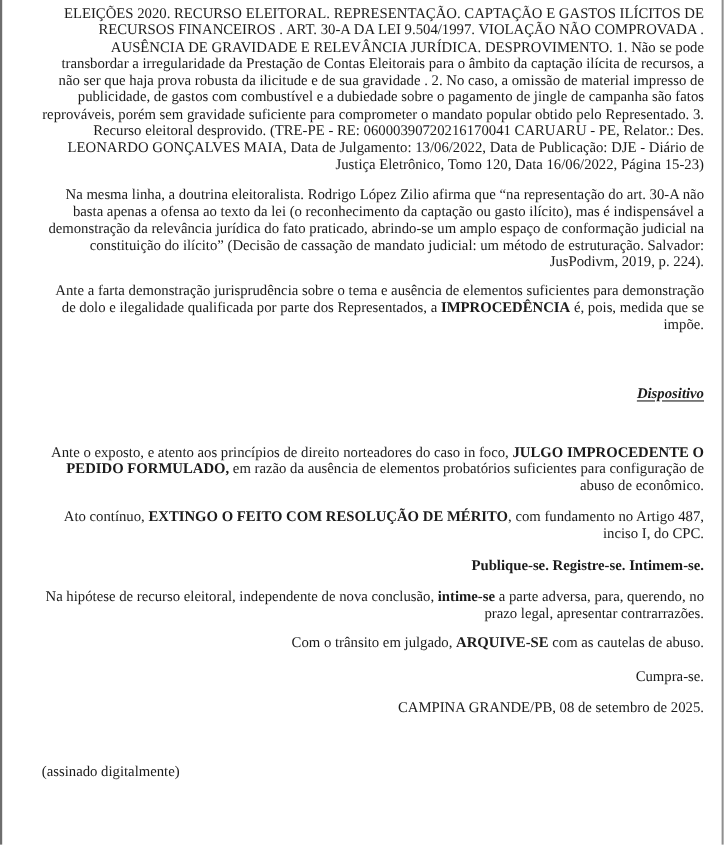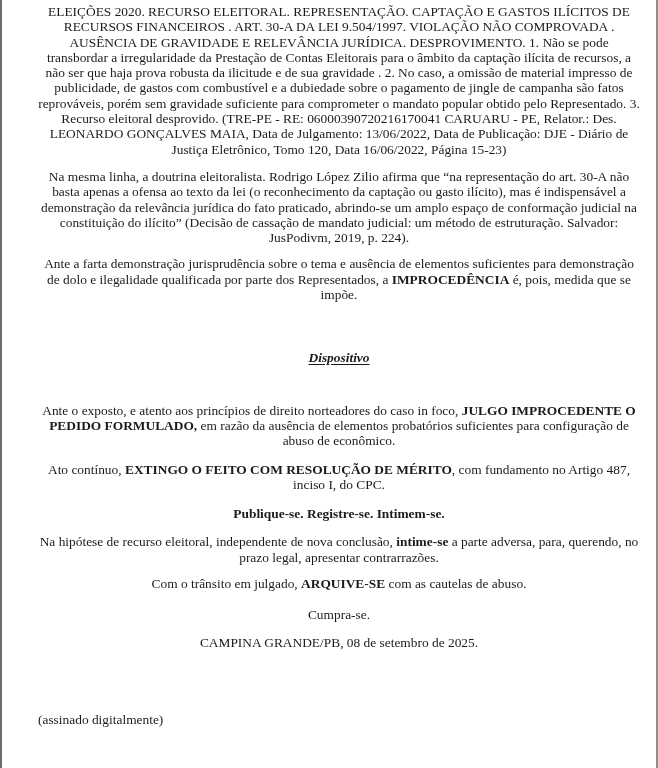--- a/index.html
+++ b/index.html
@@ -17,41 +17,41 @@
     border-right: 2px solid #8f8f8f;
     padding: 4px 16px 10px 36px;
     overflow: hidden;
   }
   .para {
     font-family: "Liberation Serif", "DejaVu Serif", serif;
     font-size: 13.4px;
     line-height: 15.3px;
     color: #1b1b1b;
     margin: 0 0 13px 0;
-    text-align: center;
+    text-align: right;
   }
   .para b { font-weight: bold; }
   .m-after-ementa   { margin-bottom: 12px; }
   .m-after-doutrina { margin-bottom: 11px; }
   .m-before-heading { margin-bottom: 48px; }
   .heading {
     font-weight: bold;
     font-style: italic;
     margin-bottom: 37px;
   }
   .heading .hd {
     text-decoration: underline;
     text-underline-offset: 2px;
   }
   .m-ato      { margin-bottom: 14px; }
   .m-hipotese { margin-bottom: 11px; }
   .m-ciencia  { margin-bottom: 15px; }
   .m-transito { margin-bottom: 16px; }
   .m-cumpra   { margin-bottom: 12px; }
-  .m-localdata{ margin-bottom: 62px; }
+  .m-localdata{ margin-bottom: 43px; }
   .signature  { text-align: left; }
 </style>
 </head>
 <body>
 
 <div class="page">
 
   <p class="para m-after-ementa">ELEIÇÕES 2020. RECURSO ELEITORAL. REPRESENTAÇÃO. CAPTAÇÃO E GASTOS ILÍCITOS DE RECURSOS FINANCEIROS . ART. 30-A DA LEI 9.504/1997. VIOLAÇÃO NÃO COMPROVADA . AUSÊNCIA DE GRAVIDADE E RELEVÂNCIA JURÍDICA. DESPROVIMENTO. 1. Não se pode transbordar a irregularidade da Prestação de Contas Eleitorais para o âmbito da captação ilícita de recursos, a não ser que haja prova robusta da ilicitude e de sua gravidade . 2. No caso, a omissão de material impresso de publicidade, de gastos com combustível e a dubiedade sobre o pagamento de jingle de campanha são fatos reprováveis, porém sem gravidade suficiente para comprometer o mandato popular obtido pelo Representado. 3. Recurso eleitoral desprovido. (TRE-PE - RE: 06000390720216170041 CARUARU - PE, Relator.: Des. LEONARDO GONÇALVES MAIA, Data de Julgamento: 13/06/2022, Data de Publicação: DJE - Diário de Justiça Eletrônico, Tomo 120, Data 16/06/2022, Página 15-23)</p>
 
   <p class="para m-after-doutrina">Na mesma linha, a doutrina eleitoralista. Rodrigo López Zilio afirma que “na representação do art. 30-A não basta apenas a ofensa ao texto da lei (o reconhecimento da captação ou gasto ilícito), mas é indispensável a demonstração da relevância jurídica do fato praticado, abrindo-se um amplo espaço de conformação judicial na constituição do ilícito” (Decisão de cassação de mandato judicial: um método de estruturação. Salvador: JusPodivm, 2019, p. 224).</p>

